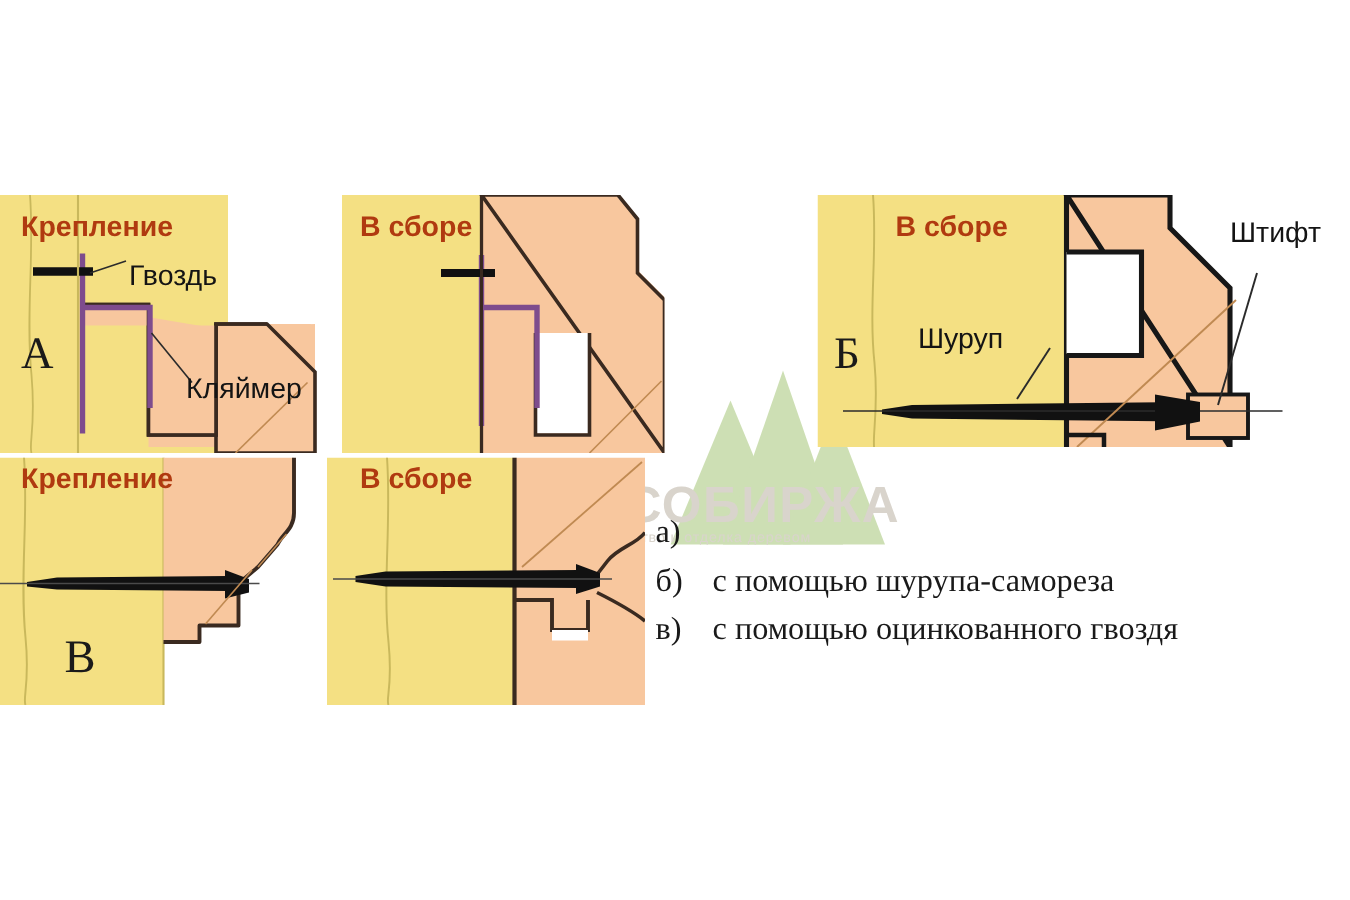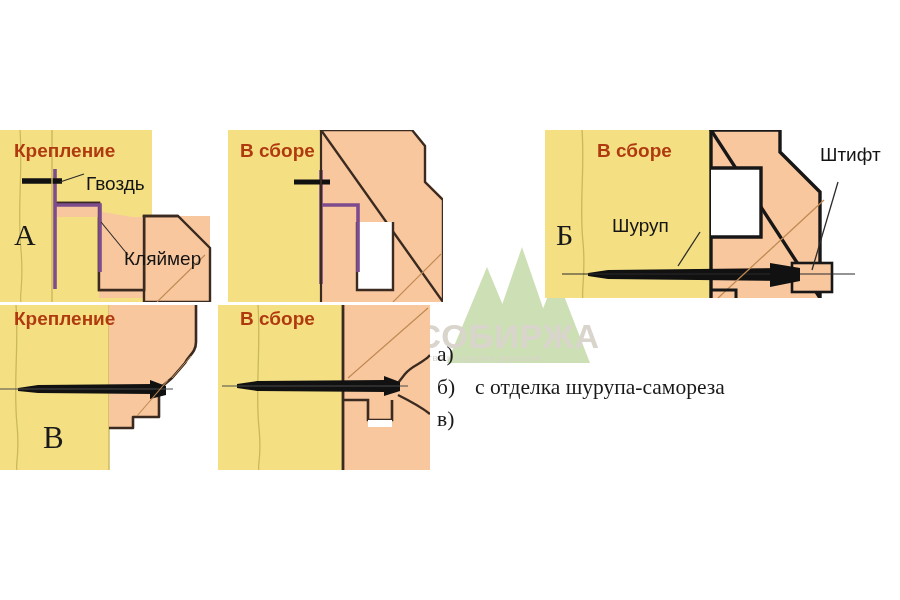--- a/index.html
+++ b/index.html
@@ -240,20 +240,21 @@
     <text x="240" y="325" font-family="Liberation Sans, sans-serif" font-size="19" font-weight="bold" fill="#B03A10">В сборе</text>
 
   </svg>
 
   <div class="legend">
     <div class="legend-row">
       <span class="legend-key">а)</span>
     </div>
     <div class="legend-row">
       <span class="legend-key">б)</span>
-      <span class="legend-text">с отделка шурупа-самореза</span>
+      <span class="legend-text">с помощью шурупа-самореза</span>
     </div>
     <div class="legend-row">
       <span class="legend-key">в)</span>
+      <span class="legend-text">с помощью оцинкованного гвоздя</span>
     </div>
   </div>
 
 </div>
 
 </body></html>

